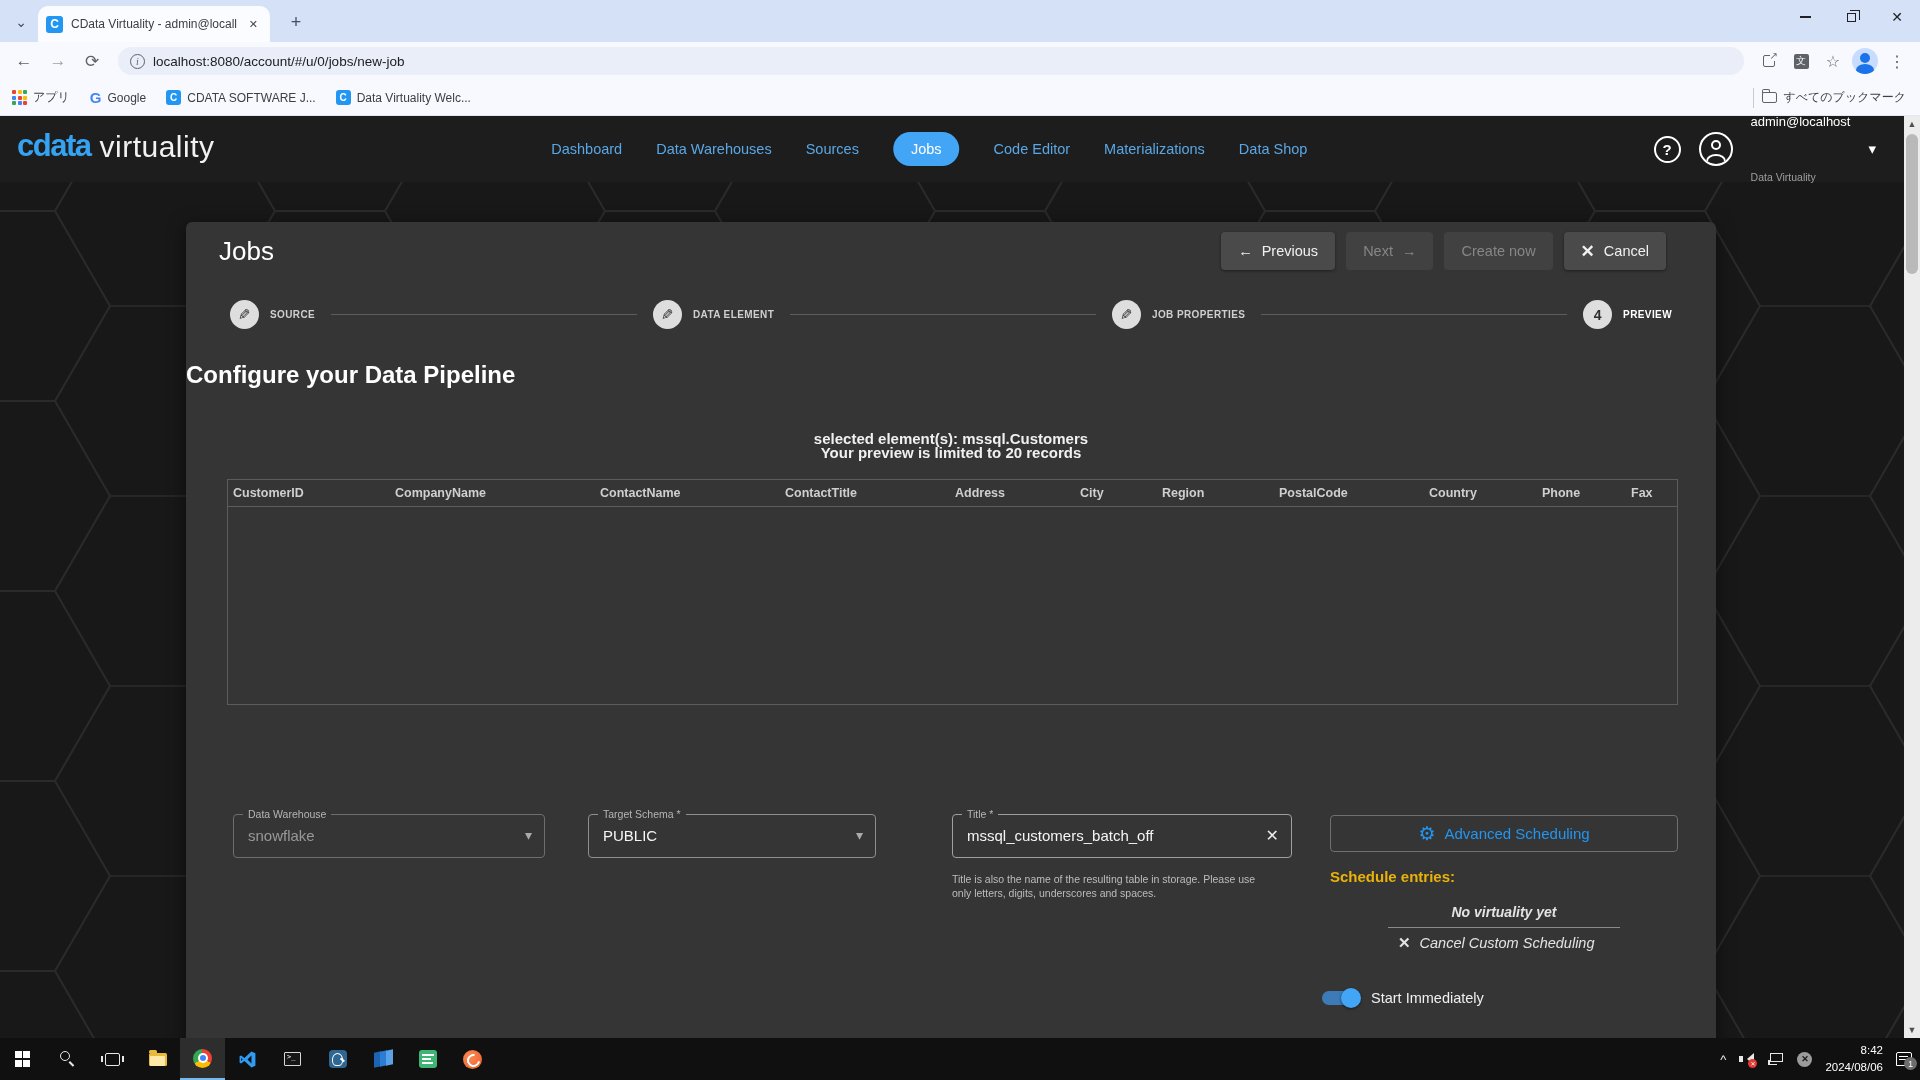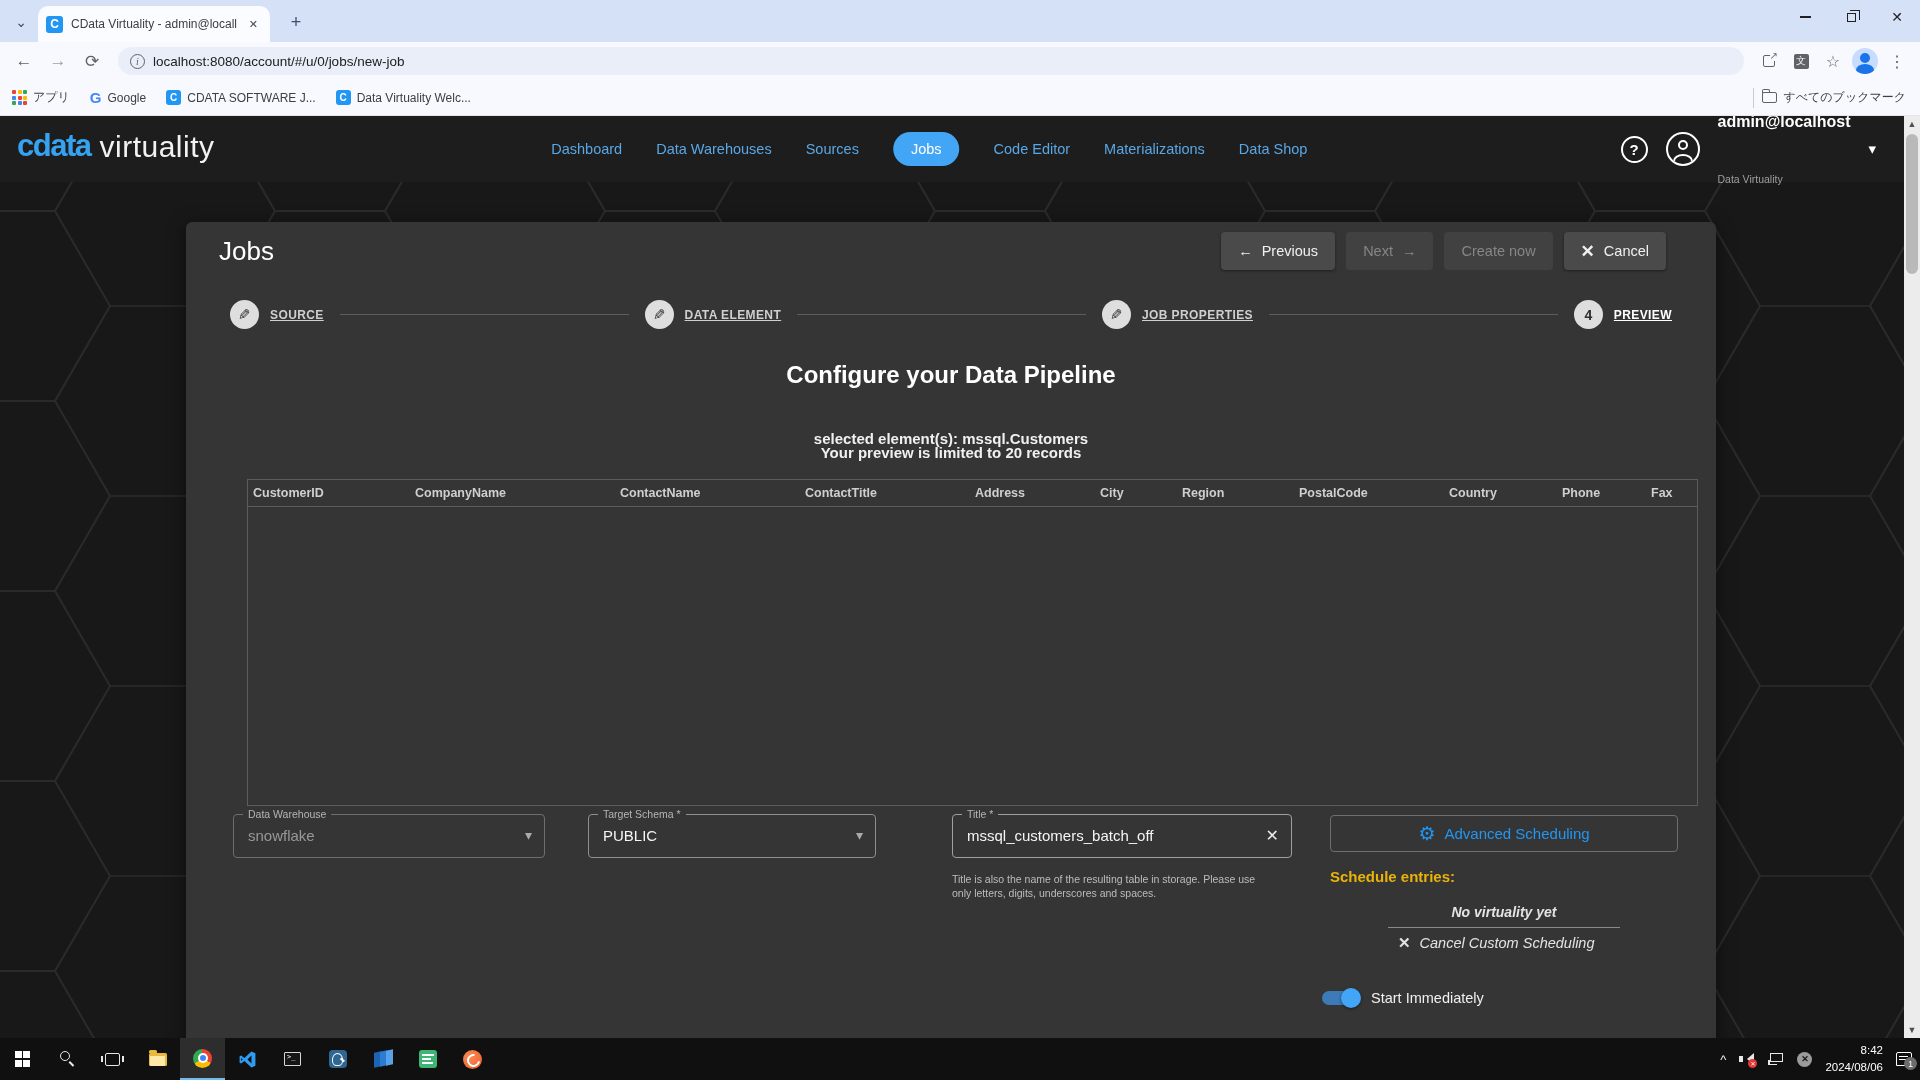--- a/index.html
+++ b/index.html
@@ -72,21 +72,21 @@
     display:flex; align-items:center; gap:34px; }
   .nav-link { color:#5aa7e5; font-size:14.5px; white-space:nowrap; }
   .nav-link.active { background:#42a5f5; color:#fff; padding:9px 18px; border-radius:19px; }
   .header-right { position:absolute; right:28px; top:0; height:66px; display:flex; align-items:center; gap:18px; }
   .help-ic { width:27px; height:27px; border:2px solid #fff; border-radius:50%; color:#fff; font-size:15px;
     font-weight:bold; display:flex; align-items:center; justify-content:center; }
   .user-avatar { width:34px; height:34px; border:2px solid #fff; border-radius:50%; position:relative; overflow:hidden;}
   .user-avatar .hd { position:absolute; left:10px; top:6px; width:10px; height:10px; border:2px solid #fff; border-radius:50%; }
   .user-avatar .bd { position:absolute; left:5px; top:20px; width:20px; height:14px; border:2px solid #fff; border-radius:50%; }
   .user-texts { display:flex; flex-direction:column; line-height:1.25; }
-  .user-name { color:#fff; font-size:16px; font-weight:bold; }
+  .user-name { color:#fff; font-size:13px; font-weight:normal; }
   .user-org { color:#9e9e9e; font-size:10.5px;margin-top:41px; }
   .hdr-caret { color:#fff; font-size:15px; }
 
   .pagescroll { position:absolute; right:0; top:0; width:16px; height:922px; background:#ececec; }
   .pagescroll .arr { position:absolute; left:0; width:16px; height:16px; color:#505050; font-size:9px;
     display:flex; align-items:center; justify-content:center; }
   .pagescroll .thumb { position:absolute; left:2px; top:18px; width:12px; height:140px; background:#b9b9b9; border-radius:6px; }
 
   
   .card { position:absolute; left:186px; top:106px; width:1530px; height:830px; background:#353535;
@@ -98,32 +98,32 @@
     box-shadow:0 1px 3px rgba(0,0,0,0.45); }
   .btn .x { font-size:17px; font-weight:bold; }
   .btn.disabled { background:#414141; color:#868686; box-shadow:none;justify-content:space-between; }
 
   .stepper { position:absolute; left:0; top:78px; width:100%; padding:0 44px; display:flex; align-items:center; }
   .step { display:flex; align-items:center; gap:11px; }
   .step-circle { width:29px; height:29px; border-radius:50%; background:#dedede; color:#2e2e2e;
     display:flex; align-items:center; justify-content:center; font-size:15px; }
   .step-circle .pencil { transform:scaleX(-1); font-size:15px; }
   .step-circle .num { font-size:14px; font-weight:bold; }
-  .step-label { color:#cfcfcf; font-size:12px; font-weight:bold; letter-spacing:0.4px; white-space:nowrap;text-decoration:underline; }
+  .step-label { color:#cfcfcf; font-size:10px; font-weight:bold; letter-spacing:0.4px; white-space:nowrap; }
   .step.current .step-label { color:#ffffff; }
   .step-line { flex:1; height:1px; background:#5d5d5d; margin:0 16px; }
 
-  .h1 { position:absolute; left:0; top:139px; width:100%; text-align:center; color:#fff;
+  .h1 { position:absolute; left:0; top:139px; width:100%; text-align:left; color:#fff;
     font-size:24px; font-weight:bold; }
   .h2 { position:absolute; left:0; top:183px; width:100%; text-align:center; color:#f0f0f0;
     font-size:15px; font-weight:bold;margin-top:25px; }
   .h3 { position:absolute; left:0; top:222px; width:100%; text-align:center; color:#f0f0f0;
     font-size:15px; font-weight:bold; }
 
-  .ptable { position:absolute; left:41px; top:257px; width:1451px; height:327px; border:1px solid #5c5c5c;margin-left:20px; }
+  .ptable { position:absolute; left:41px; top:257px; width:1451px; height:226px; border:1px solid #5c5c5c; }
   .ptable-head { position:relative; height:27px; border-bottom:1px solid #5c5c5c; }
   .col { position:absolute; top:6px; color:#cfcfcf; font-size:12.5px; font-weight:bold; white-space:nowrap; }
 
   .field { position:absolute; height:44px; border:1px solid #8f8f8f; border-radius:4px; }
   .field .flabel { position:absolute; left:9px; top:-7px; background:#353535; padding:0 5px;
     font-size:10.5px; color:#b5b5b5; }
   .field .fvalue { position:absolute; left:14px; top:12px; font-size:15px; color:#f5f5f5; }
   .field .fcaret { position:absolute; right:12px; top:12px; color:#aaa; font-size:14px; }
   .field .fclear { position:absolute; right:12px; top:11px; color:#ececec; font-size:16px; }
   .field.disabled { border-color:#6e6e6e; }

